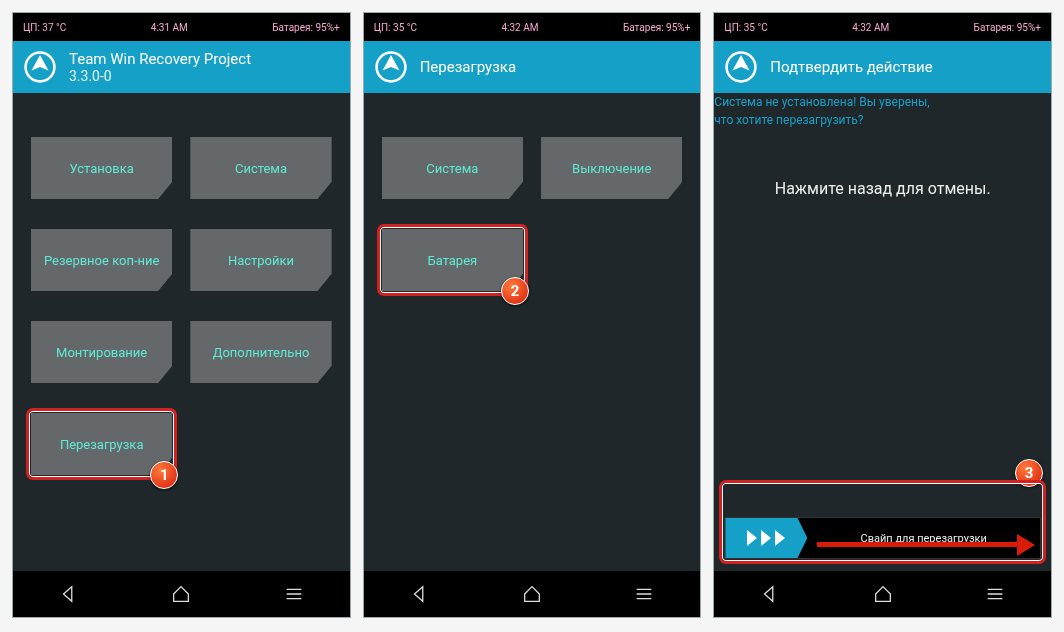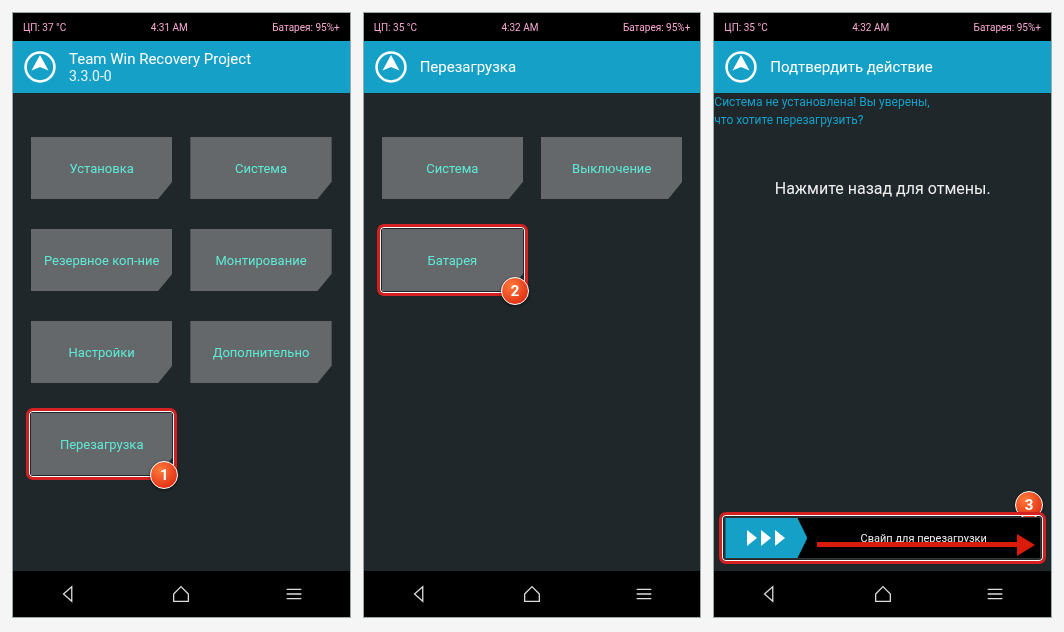--- a/index.html
+++ b/index.html
@@ -114,20 +114,21 @@
     position: absolute;
     left: 10px; right: 10px; bottom: 12px;
   }
   .slider {
     height: 42px;
     background: #000;
     border: 1px solid #333;
     display: flex;
     align-items: center;
     position: relative;
+    margin-top: 32px;
   }
   .slider-thumb {
     height: 100%;
     width: 82px;
     background: #15a0c8;
     display: flex; align-items: center; justify-content: center;
     gap: 2px;
     clip-path: polygon(0 0, 88% 0, 100% 50%, 88% 100%, 0 100%);
   }
   .slider-thumb svg { fill: #fff; }
@@ -195,24 +196,24 @@
       <div class="tile-wrap">
           <div class="tile">Установка</div>
         </div>
       <div class="tile-wrap">
           <div class="tile">Система</div>
         </div>
       <div class="tile-wrap">
           <div class="tile">Резервное коп-ние</div>
         </div>
       <div class="tile-wrap">
+          <div class="tile">Настройки</div>
+        </div>
+      <div class="tile-wrap">
           <div class="tile">Монтирование</div>
-        </div>
-      <div class="tile-wrap">
-          <div class="tile">Настройки</div>
         </div>
       <div class="tile-wrap">
           <div class="tile">Дополнительно</div>
         </div>
       <div class="tile-wrap">
         <div class="tile">Перезагрузка</div>
         <div class="highlight"></div>
         <div class="marker">1</div>
       </div>
     </div>

